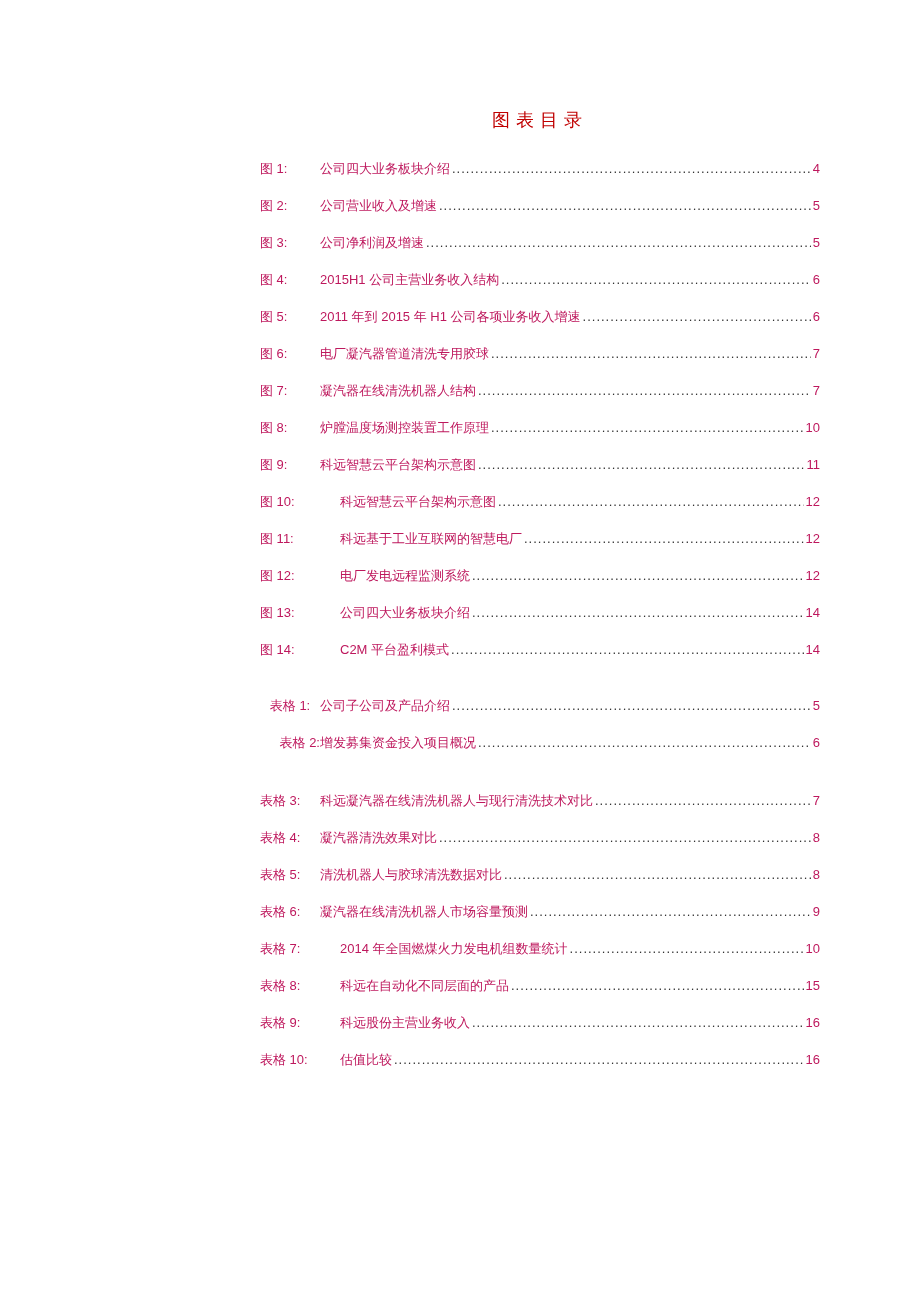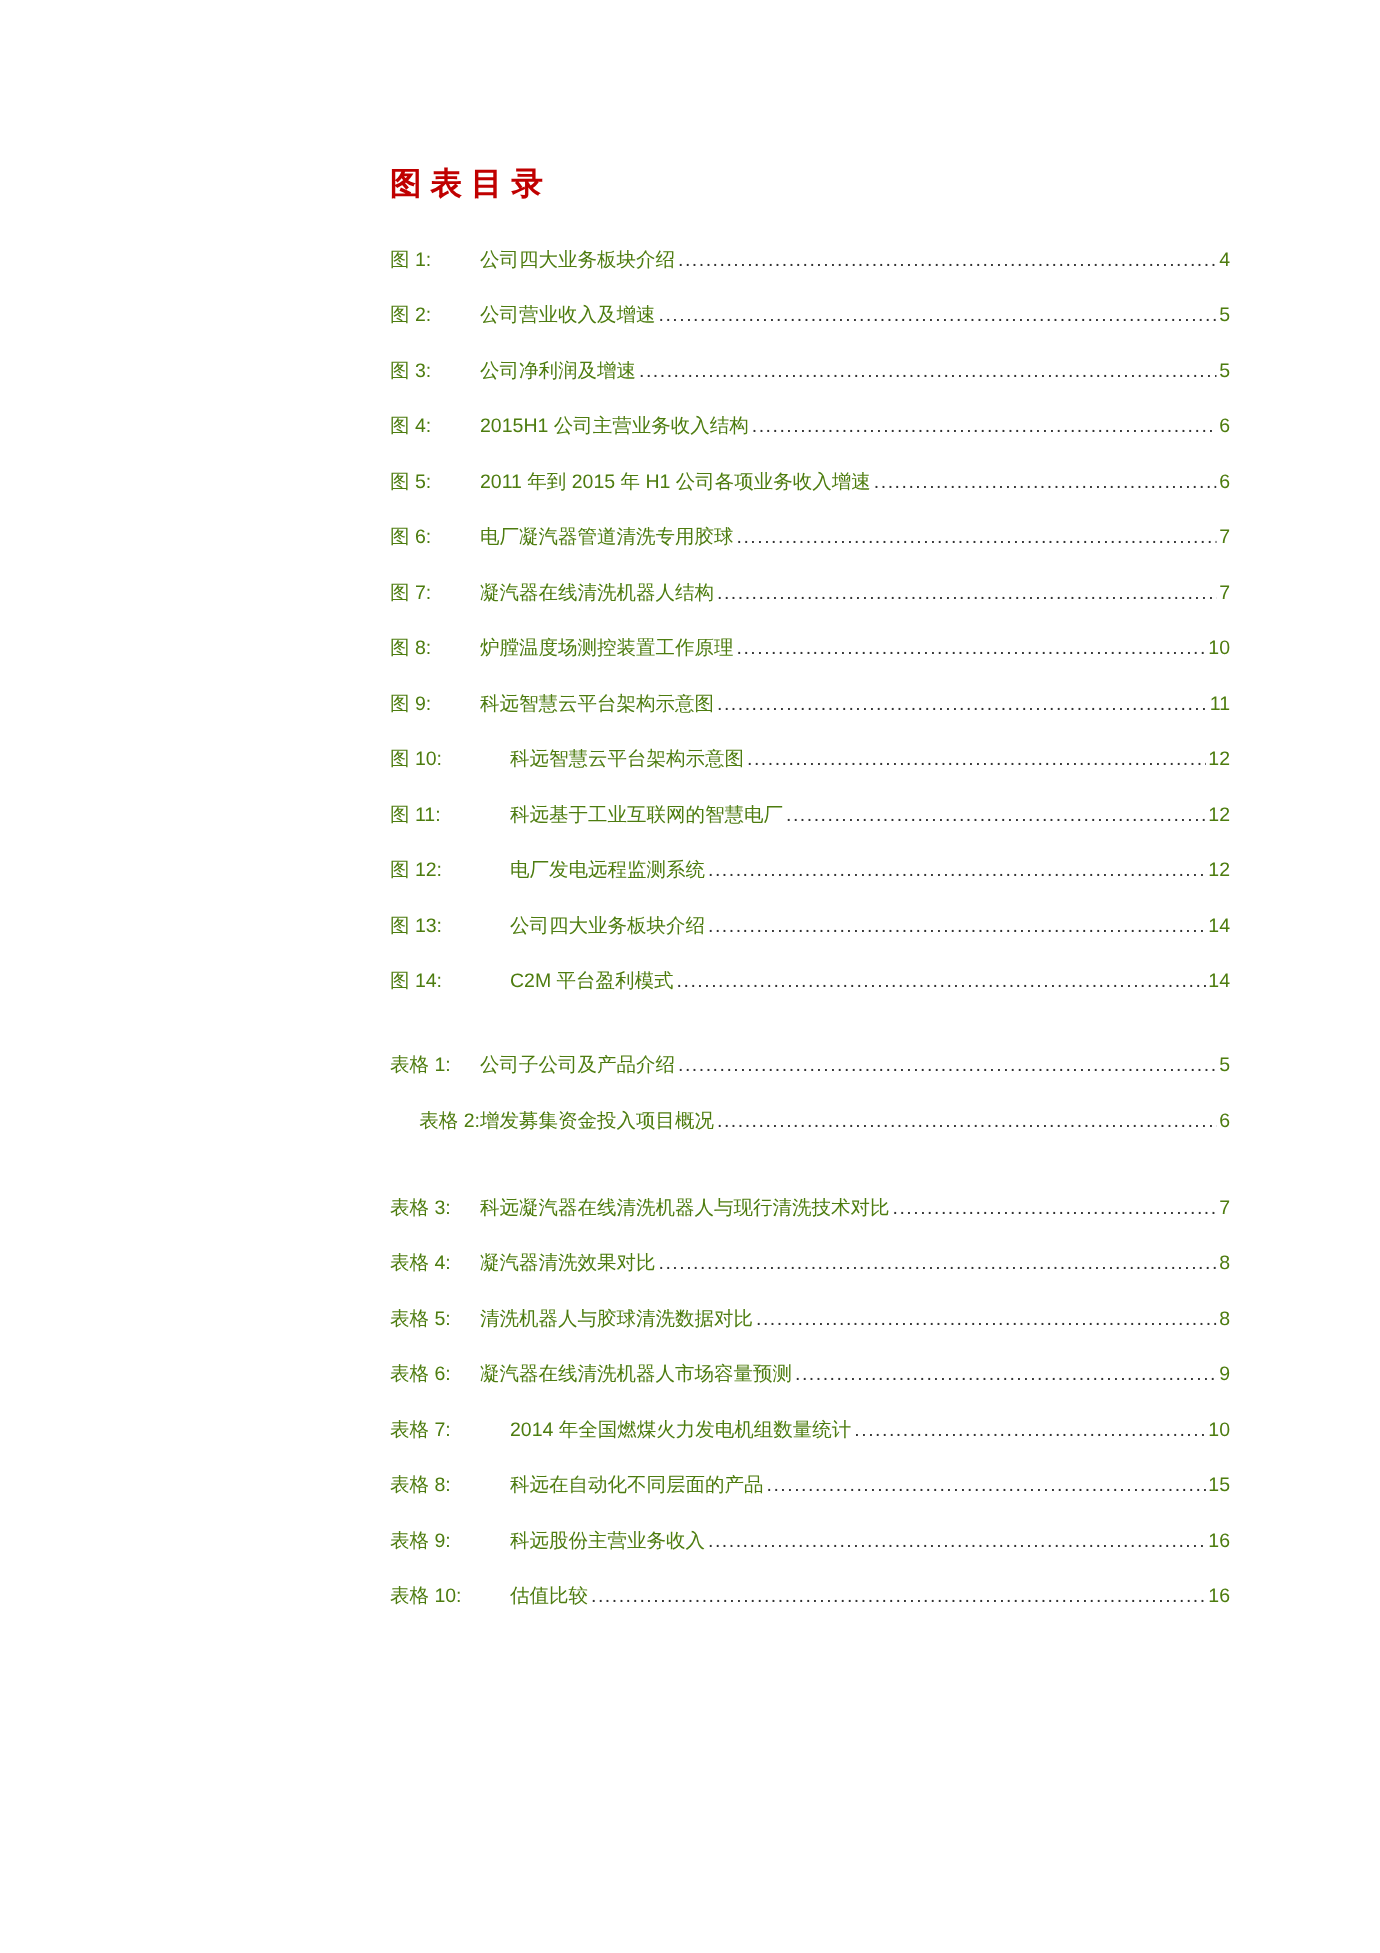--- a/index.html
+++ b/index.html
@@ -5,30 +5,31 @@
     * { margin: 0; padding: 0; box-sizing: border-box; }
     body {
       width: 920px;
       height: 1302px;
       background: #ffffff;
       font-family: "Microsoft YaHei", "SimSun", sans-serif;
       padding: 108px 100px 0 260px;
     }
     .title {
       color: #c00000;
-      font-size: 21px;
-      font-weight: bold;
+      font-size: 18px;
+      font-weight: normal;
       letter-spacing: 6px;
       margin-bottom: 28px;
+      text-align: center;
     }
     .toc-row {
       display: flex;
       align-items: baseline;
       font-size: 13px;
-      color: #4d7c0f;
+      color: #be185d;
       margin-bottom: 19px;
       white-space: nowrap;
     }
     .label {
       flex-shrink: 0;
     }
     .entry-title {
       flex-shrink: 0;
       margin-left: 0;
     }
@@ -139,21 +140,21 @@
     <div class="toc-row">
       <span class="label" style="width: 60px;">图 14:</span>
       <span class="entry-title indent">C2M 平台盈利模式</span>
       <span class="leader"></span>
       <span class="page">14</span>
     </div>
   </div>
 <div class="gap"></div>
 <div id="tables-container">
     <div class="toc-row">
-      <span class="label" style="width: 60px;">表格 1:</span>
+      <span class="label" style="width: 60px; text-align: center;">表格 1:</span>
       <span class="entry-title">公司子公司及产品介绍</span>
       <span class="leader"></span>
       <span class="page">5</span>
     </div>
     <div class="toc-row">
       <span class="label" style="width: 60px; text-align: right;">表格 2:</span>
       <span class="entry-title">增发募集资金投入项目概况</span>
       <span class="leader"></span>
       <span class="page">6</span>
     </div>

